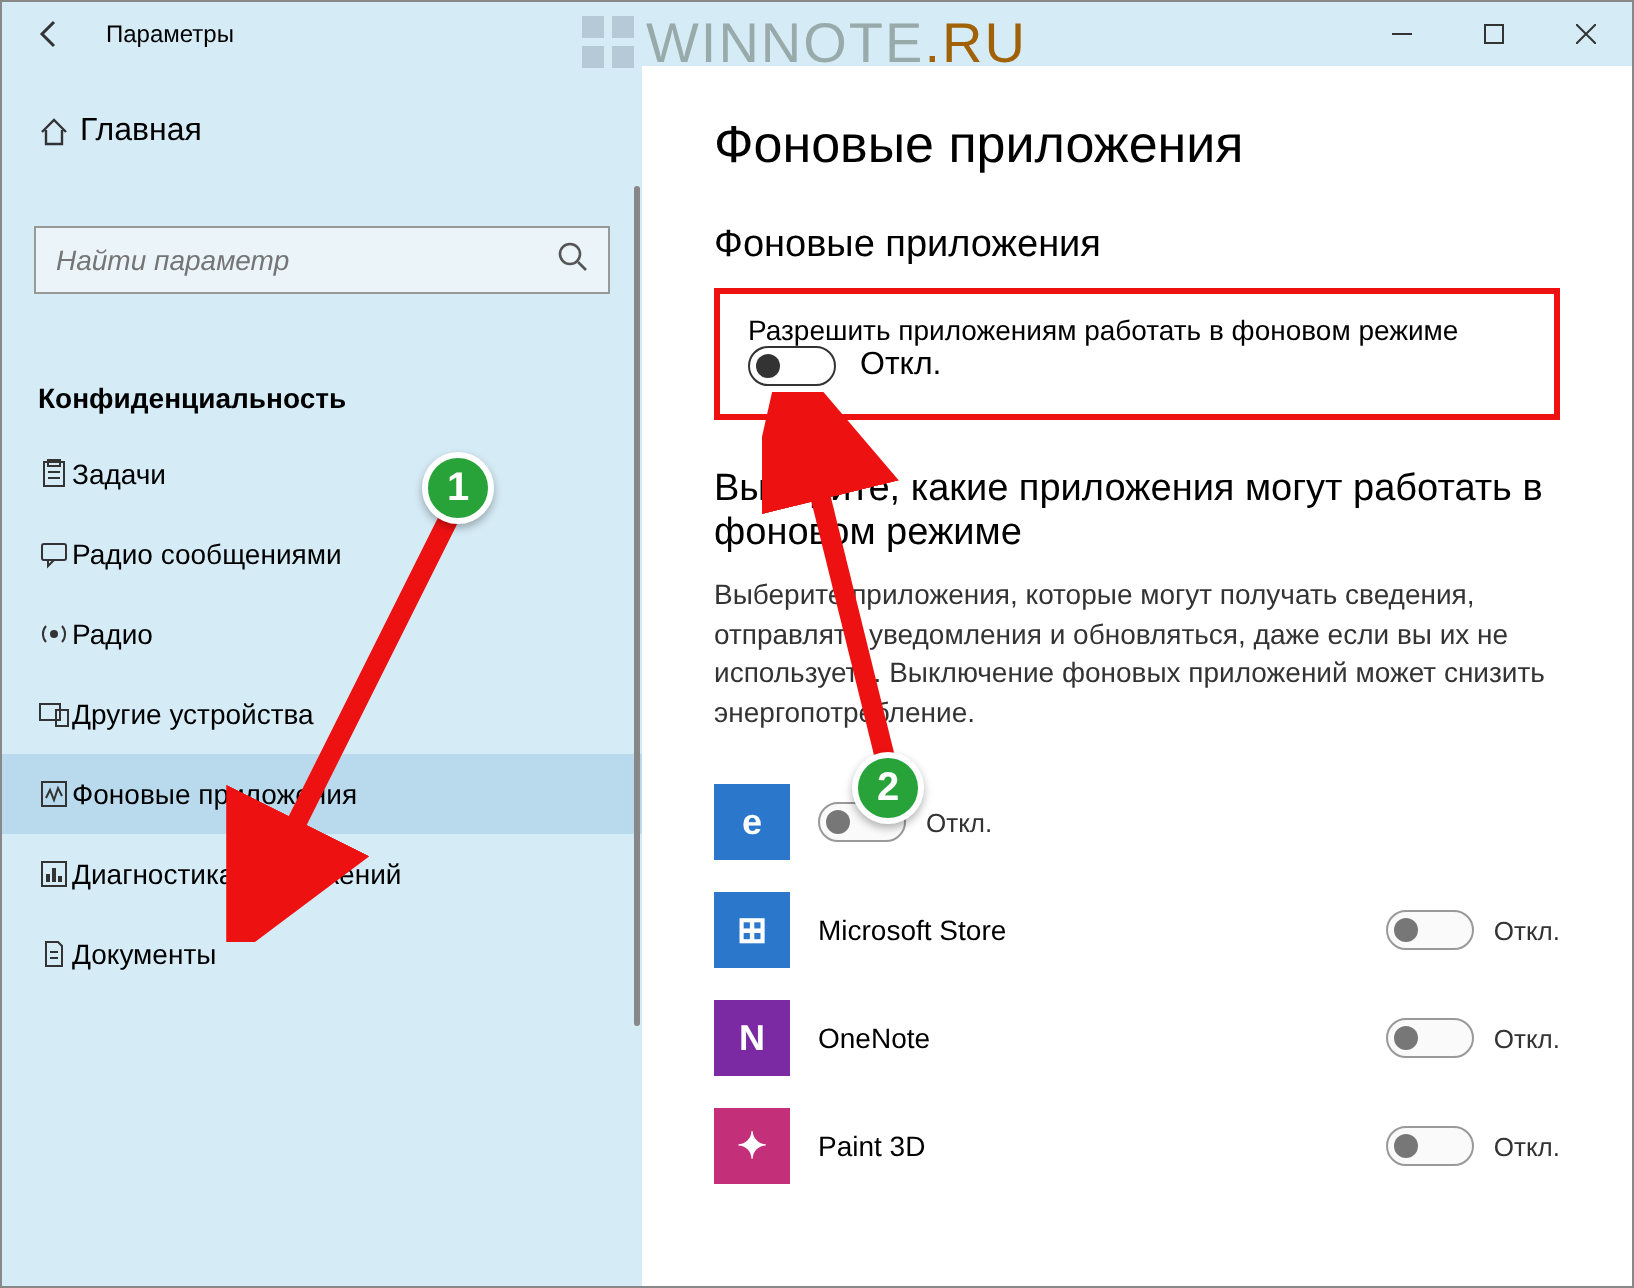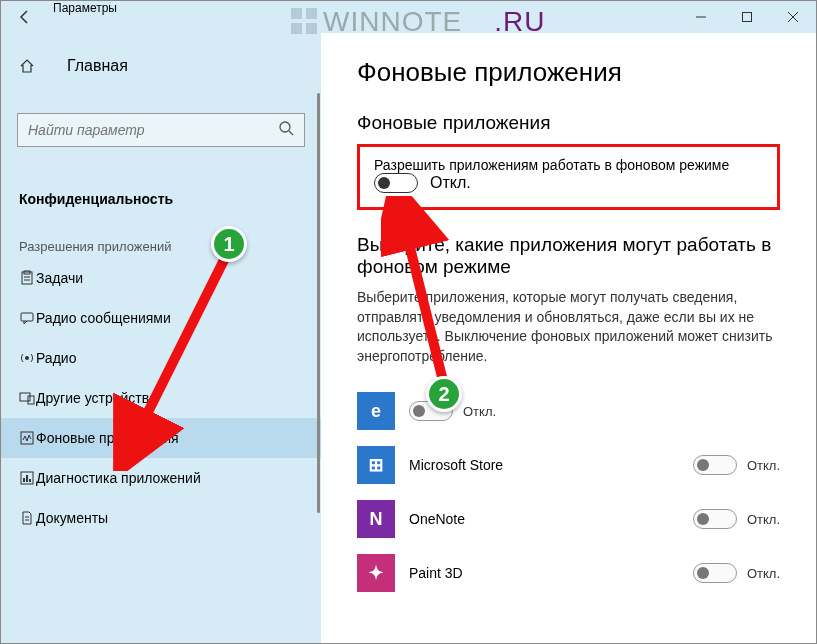--- a/index.html
+++ b/index.html
@@ -1,27 +1,27 @@
 <!DOCTYPE html>
 <html><head>
   <meta charset="utf-8">
   <style>
     * { margin: 0; padding: 0; box-sizing: border-box; font-family: "Segoe UI", sans-serif; }
     body { width: 817px; height: 644px; border: 1px solid #888; overflow: hidden; position: relative; background: #fff; }
     
-    .titlebar { height: 32px; display: flex; background: #d5ebf6; position: relative; }
+    .titlebar { height: 32px; display: flex; align-items: center; background: #d5ebf6; position: relative; }
     .back-btn { width: 48px; height: 32px; display: flex; align-items: center; justify-content: center; cursor: pointer; }
     .title { font-size: 12px; margin-left: 4px; }
     .window-controls { position: absolute; right: 0; top: 0; display: flex; }
     .win-ctrl { width: 46px; height: 32px; display: flex; align-items: center; justify-content: center; cursor: pointer; }
     
     .content { display: flex; height: calc(100% - 32px); }
     
     .sidebar { width: 320px; background: #d5ebf6; padding: 14px 0 0 0; position: relative; overflow: hidden; }
-    .home-row { display: flex; align-items: center; padding: 10px 18px; cursor: pointer; gap: 32px; }
+    .home-row { display: flex; align-items: center; padding: 10px 18px; cursor: pointer; gap: 5px; }
     .home-row .icon { width: 16px; display: flex; justify-content: center; }
     .search-box { margin: 28px 16px; border: 1px solid #999; background: #eaf4f9; height: 34px; display: flex; align-items: center; padding: 0 10px; }
     .search-box input { flex: 1; border: none; outline: none; background: transparent; font-size: 14px; font-style: italic; color: #666; }
     .search-box .search-icon { color: #333; }
     .section-title { font-weight: 600; font-size: 14px; padding: 16px 18px 10px; }
     .category { font-size: 13px; color: #555; padding: 22px 18px 4px; }
     .nav-item { display: flex; align-items: center; gap: 1px; padding: 12px 18px; font-size: 14px; cursor: pointer; }
     .nav-item .icon { width: 16px; display: flex; justify-content: center; color: #222; }
     .nav-item.selected { background: #b9d9ec; }
     .scroll-indicator { position: absolute; right: 1px; top: 60px; width: 3px; height: 420px; background: #888; border-radius: 2px; }
@@ -38,21 +38,21 @@
     
     .app-row { display: flex; align-items: center; padding: 8px 0; gap: 14px; }
     .app-icon { width: 38px; height: 38px; display: flex; align-items: center; justify-content: center; color: #fff; font-weight: bold; font-size: 18px; }
     .app-name { flex: 1; font-size: 14px; }
     .app-toggle-wrap { display: flex; align-items: center; gap: 10px; }
     .app-toggle { width: 44px; height: 20px; border: 1px solid #999; border-radius: 10px; position: relative; cursor: pointer; background: #fafafa; }
     .app-toggle .knob { width: 12px; height: 12px; background: #777; border-radius: 50%; position: absolute; top: 3px; left: 3px; }
     .state-lbl { font-size: 13px; color: #333; }
     
     .watermark { position: absolute; top: 4px; left: 290px; font-size: 28px; color: #9aa; font-family: Georgia, serif; letter-spacing: 1px; pointer-events: none; z-index: 5; }
-    .watermark .ru { color: #701a75; margin-left: 32px; }
+    .watermark .ru { color: #a16207; }
     .wm-logo { display: inline-block; width: 26px; height: 26px; margin-right: 6px; position: relative; top: 3px; }
     .wm-logo span { position: absolute; width: 11px; height: 11px; background: #b6c9d6; }
     
     .annot { position: absolute; pointer-events: none; z-index: 10; }
     .badge { width: 36px; height: 36px; background: #27a33a; border: 3px solid #fff; border-radius: 50%; color: #fff; font-size: 20px; font-weight: bold; display: flex; align-items: center; justify-content: center; box-shadow: 0 2px 4px rgba(0,0,0,0.3); }
     
     svg.arrow { position: absolute; z-index: 9; pointer-events: none; }
   </style>
 </head>
 <body>
@@ -99,21 +99,20 @@
       <span>Главная</span>
     </div>
     <div class="search-box">
       <input placeholder="Найти параметр" style="">
       <span class="search-icon"><svg width="16" height="16" viewBox="0 0 16 16">
             <circle cx="7" cy="7" r="5" stroke="#555" fill="none" stroke-width="1.3"></circle>
             <line x1="11" y1="11" x2="15" y2="15" stroke="#555" stroke-width="1.3"></line>
           </svg></span>
     </div>
     <div class="section-title">Конфиденциальность</div>
-    <div class="category">Разрешения приложений</div>
 
     <div class="nav-item">
       <span class="icon">
           <svg width="16" height="16" viewBox="0 0 16 16">
             <rect x="3" y="2" width="10" height="12" stroke="#333" fill="none"></rect>
             <rect x="5" y="1" width="6" height="3" stroke="#333" fill="none"></rect>
             <line x1="5" y1="7" x2="11" y2="7" stroke="#333"></line>
             <line x1="5" y1="10" x2="11" y2="10" stroke="#333"></line>
           </svg>
         </span>

